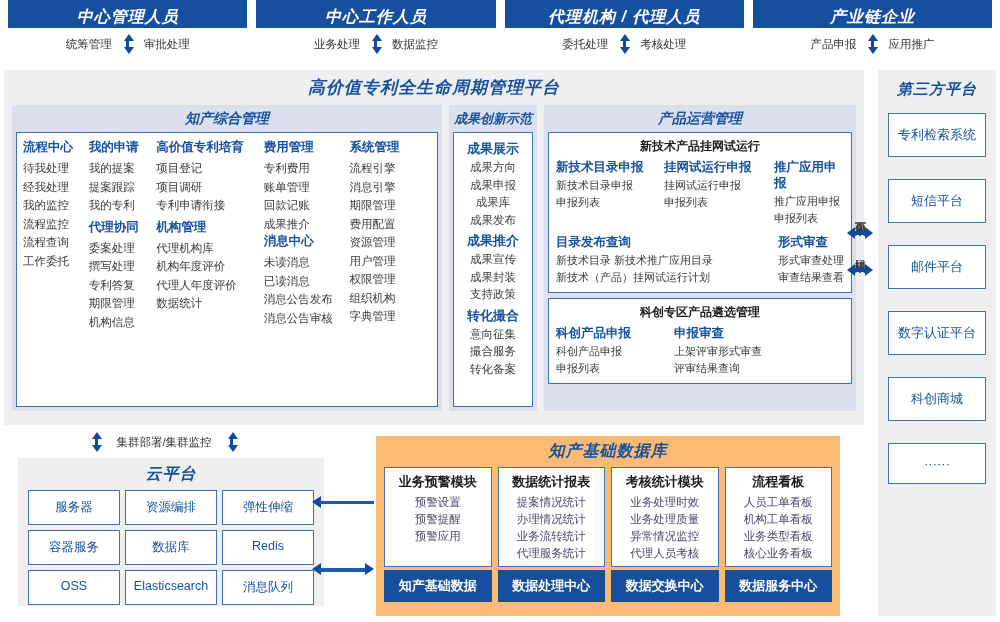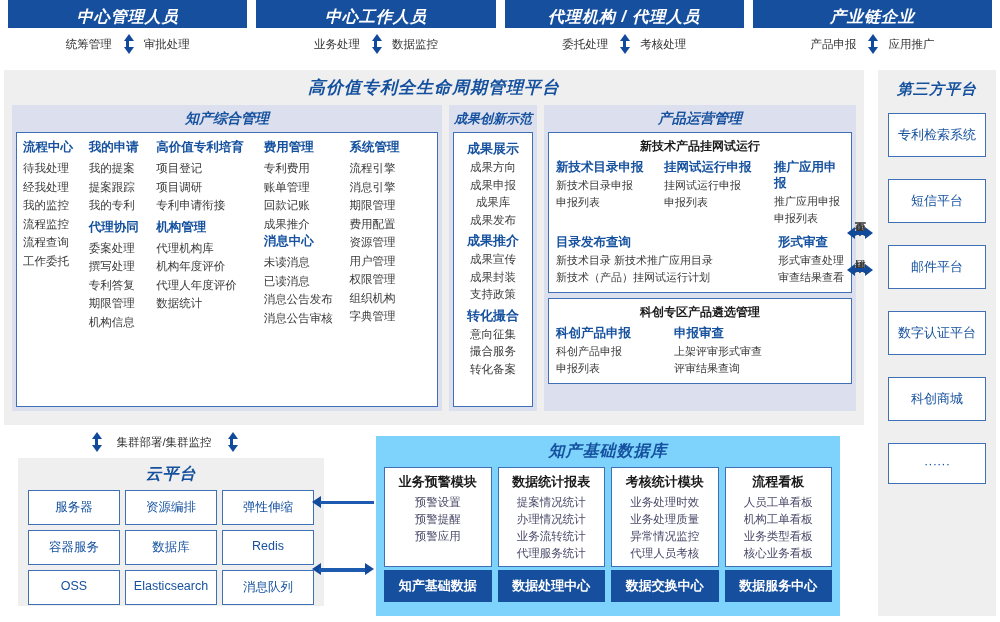--- a/index.html
+++ b/index.html
@@ -114,21 +114,21 @@
   .arrow-left{position:absolute;width:62px;height:13px;}
   .arrow-left:before{content:"";position:absolute;left:0;top:0;border-top:6.5px solid transparent;border-bottom:6.5px solid transparent;border-right:9px solid #114a9b;}
   .arrow-left i{position:absolute;left:8px;top:5px;width:54px;height:3px;background:#1c5bb0;display:block;}
   .arrow-both{position:absolute;width:62px;height:13px;}
   .arrow-both:before,.arrow-both:after{content:"";position:absolute;top:0;border-top:6.5px solid transparent;border-bottom:6.5px solid transparent;}
   .arrow-both:before{left:0;border-right:9px solid #114a9b;}
   .arrow-both:after{right:0;border-left:9px solid #114a9b;}
   .arrow-both i{position:absolute;left:7px;top:4.5px;width:48px;height:4px;background:#1c5bb0;display:block;}
 
   
-  .db{position:absolute;left:376px;top:436px;width:464px;height:180px;background:#7dd3fc;
+  .db{position:absolute;left:376px;top:436px;width:464px;height:180px;background:#fdba74;
     box-sizing:border-box;padding:3px 8px 8px;}
   .db-title{text-align:center;font-size:16px;font-weight:bold;font-style:italic;color:#15519e;
     letter-spacing:1px;margin:2px 0 5px;}
   .db-cols{display:flex;gap:6px;}
   .db-col{flex:1;display:flex;flex-direction:column;}
   .db-card{border:1px solid #3f6fb5;background:#fff;box-sizing:border-box;padding:5px 2px 7px;
     height:100px;}
   .db-h{text-align:center;font-size:13px;font-weight:bold;color:#1a1a1a;margin-bottom:3px;}
   .db-i{text-align:center;font-size:11.5px;color:#4a4a6a;line-height:17px;}
   .db-foot{background:#164f9e;color:#fff;text-align:center;font-size:13px;font-weight:bold;

